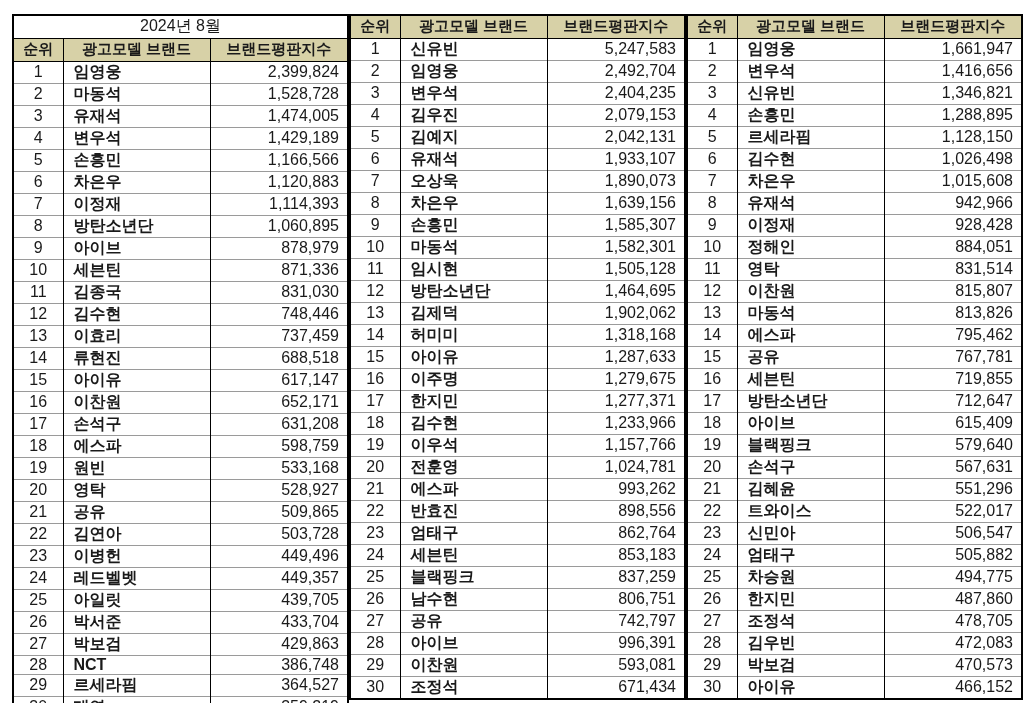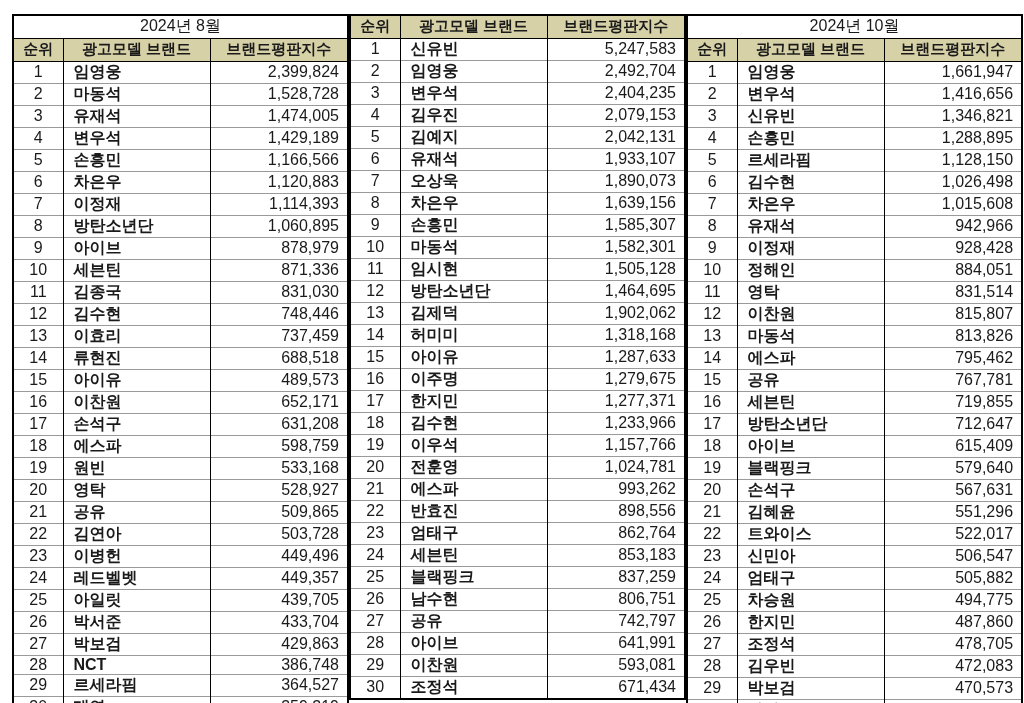--- a/index.html
+++ b/index.html
@@ -160,21 +160,21 @@
           <td class="index-cell">737,459</td>
         </tr>
         <tr class="data-row">
           <td class="rank-cell">14</td>
           <td class="brand-cell">류현진</td>
           <td class="index-cell">688,518</td>
         </tr>
         <tr class="data-row">
           <td class="rank-cell">15</td>
           <td class="brand-cell">아이유</td>
-          <td class="index-cell">489,573</td>
+          <td class="index-cell">617,147</td>
         </tr>
         <tr class="data-row">
           <td class="rank-cell">16</td>
           <td class="brand-cell">이찬원</td>
           <td class="index-cell">652,171</td>
         </tr>
         <tr class="data-row">
           <td class="rank-cell">17</td>
           <td class="brand-cell">손석구</td>
           <td class="index-cell">631,208</td>
@@ -389,44 +389,41 @@
           <td class="index-cell">806,751</td>
         </tr>
         <tr class="data-row">
           <td class="rank-cell">27</td>
           <td class="brand-cell">공유</td>
           <td class="index-cell">742,797</td>
         </tr>
         <tr class="data-row">
           <td class="rank-cell">28</td>
           <td class="brand-cell">아이브</td>
-          <td class="index-cell">641,991</td>
+          <td class="index-cell">996,391</td>
         </tr>
         <tr class="data-row">
           <td class="rank-cell">29</td>
           <td class="brand-cell">이찬원</td>
           <td class="index-cell">593,081</td>
         </tr>
         <tr class="data-row">
           <td class="rank-cell">30</td>
           <td class="brand-cell">조정석</td>
           <td class="index-cell">671,434</td>
         </tr>
       </tbody>
     </table>
     <table class="month-table">
       <colgroup>
         <col class="c-rank">
         <col class="c-brand">
         <col class="c-index">
       </colgroup>
       <tbody>
-        <tr class="title-row">
-          <td class="month-title" colspan="3">2024년 10월</td>
-        </tr>
         <tr class="header-row">
           <td class="col-header">순위</td>
           <td class="col-header">광고모델 브랜드</td>
           <td class="col-header">브랜드평판지수</td>
         </tr>
         <tr class="data-row">
           <td class="rank-cell">1</td>
           <td class="brand-cell">임영웅</td>
           <td class="index-cell">1,661,947</td>
         </tr>

